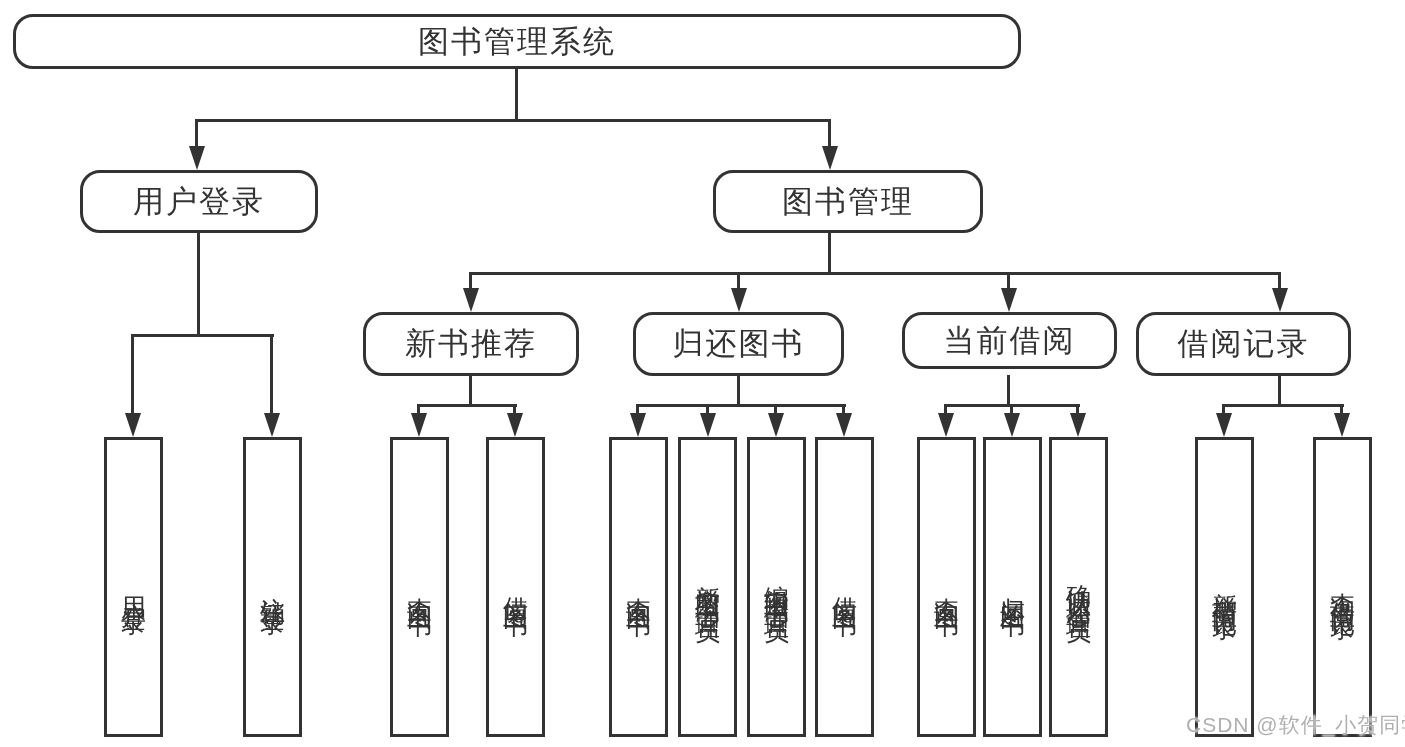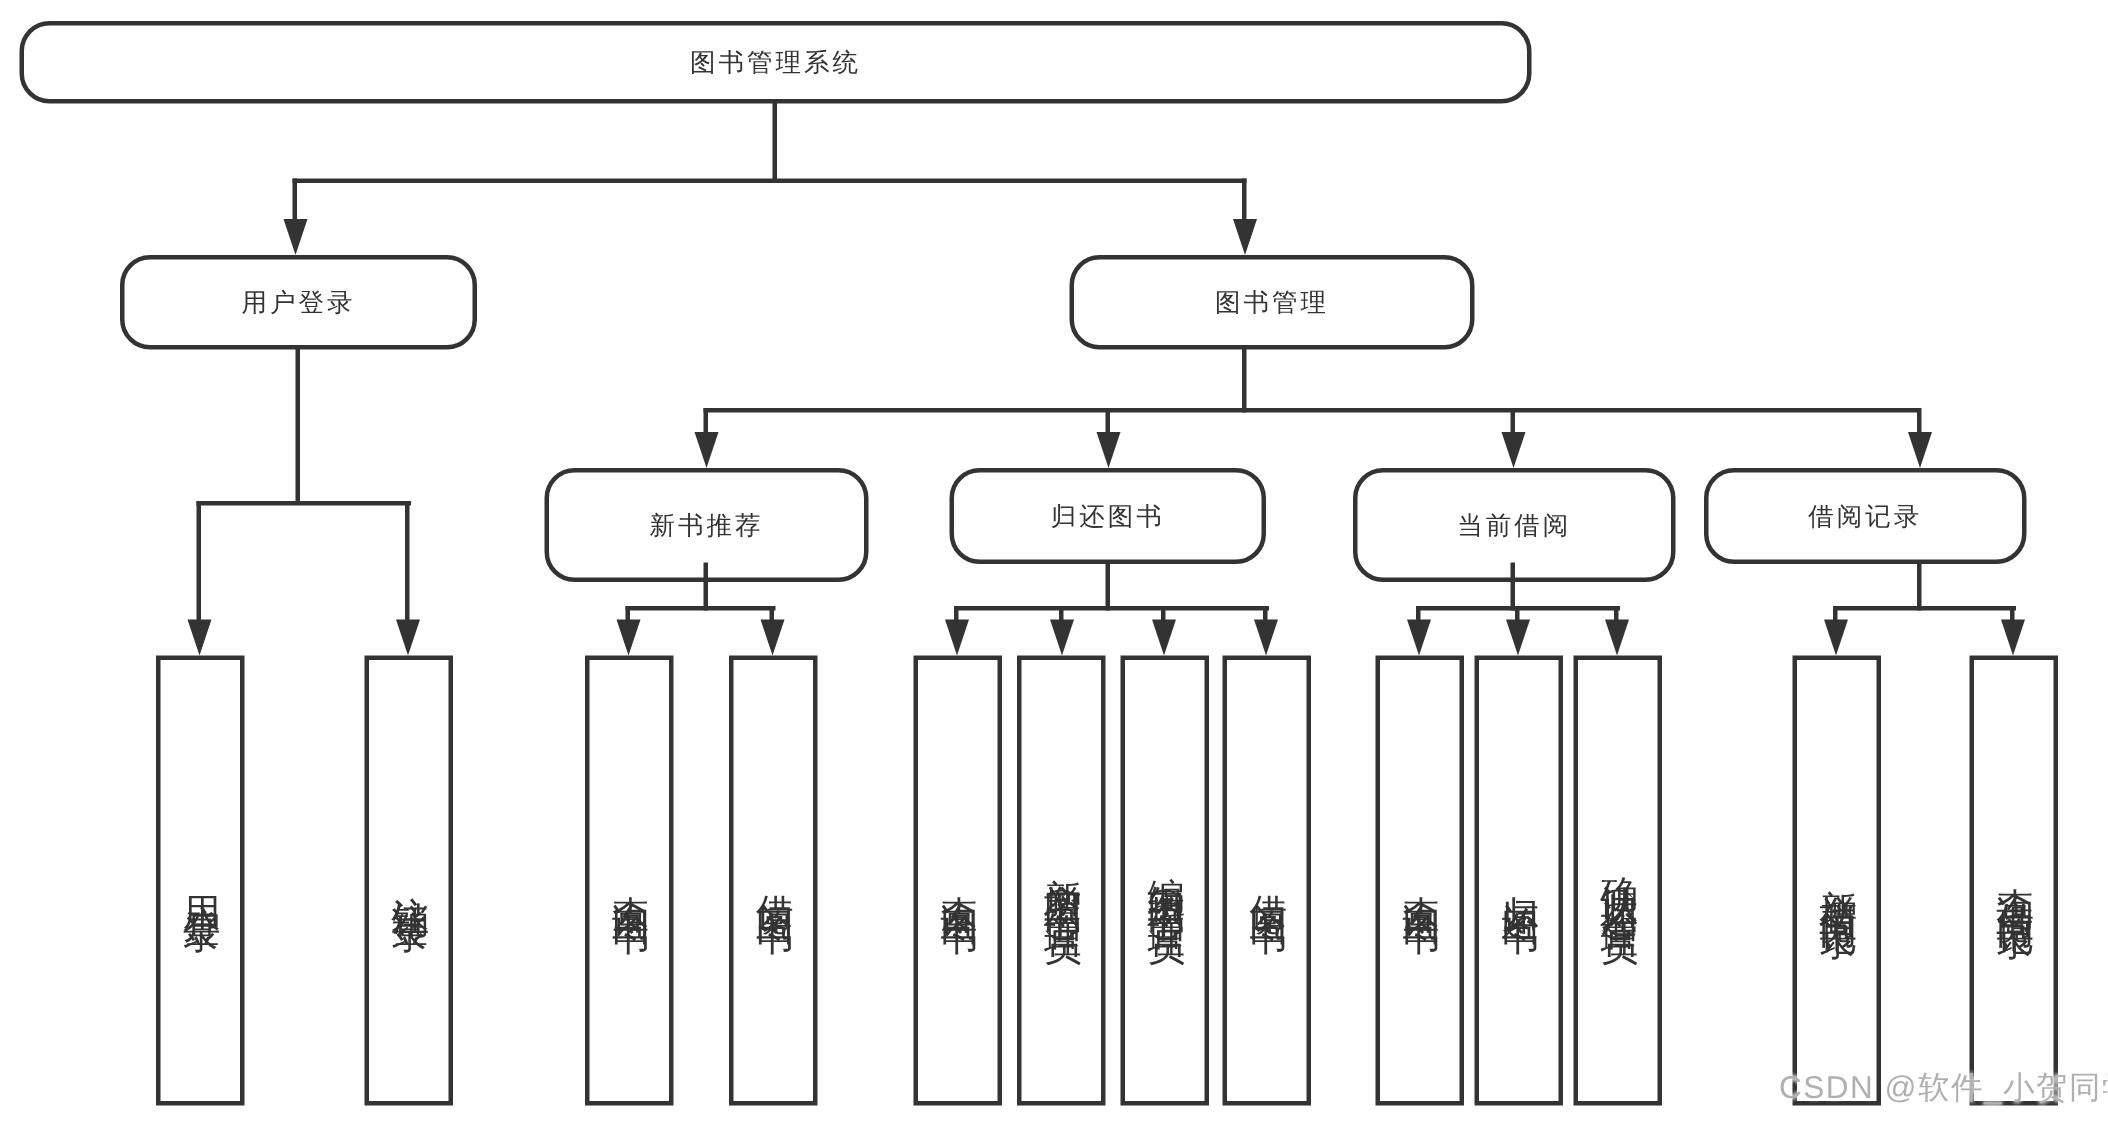--- a/index.html
+++ b/index.html
@@ -5,21 +5,21 @@
   html,body { margin:0; padding:0; background:#ffffff; }
   .canvas {
     position:relative; width:1405px; height:747px; background:#ffffff;
     font-family:"Liberation Sans","DejaVu Sans",sans-serif; overflow:hidden;
   }
   .node {
     position:absolute; box-sizing:border-box;
     border:3px solid #333333; background:#ffffff; color:#333333;
     display:flex; align-items:center; justify-content:center;
   }
-  .hnode { font-size:17px; letter-spacing:2px;border-radius:20px; }
+  .hnode { font-size:31px; letter-spacing:2px;border-radius:20px; }
   .vnode .vtext {
     writing-mode:vertical-rl; text-orientation:mixed;
     font-size:25px; letter-spacing:5px; line-height:1;
   }
   .vline { position:absolute; width:3px; background:#333333; }
   .hline { position:absolute; height:3px; background:#333333; }
   .arrowhead {
     position:absolute; width:0; height:0;
     border-left:8px solid transparent; border-right:8px solid transparent;
     border-top:24px solid #333333;
@@ -64,27 +64,27 @@
   <div class="hline" style="left:469px;top:272px;width:811px"></div>
   <div class="vline" style="left:469px;top:272px;height:20px"></div>
   <div class="arrowhead" style="left:463px;top:288px"></div>
   <div class="vline" style="left:737px;top:272px;height:20px"></div>
   <div class="arrowhead" style="left:731px;top:288px"></div>
   <div class="vline" style="left:1007px;top:272px;height:20px"></div>
   <div class="arrowhead" style="left:1001px;top:288px"></div>
   <div class="vline" style="left:1278px;top:272px;height:20px"></div>
   <div class="arrowhead" style="left:1272px;top:288px"></div>
 
-  <div class="node hnode" style="left:363px;top:312px;width:216px;height:76px">
+  <div class="node hnode" style="left:363px;top:312px;width:216px;height:64px">
     <span>新书推荐</span>
   </div>
   <div class="node hnode" style="left:633px;top:312px;width:211px;height:64px">
     <span>归还图书</span>
   </div>
-  <div class="node hnode" style="left:902px;top:312px;width:215px;height:76px">
+  <div class="node hnode" style="left:902px;top:312px;width:215px;height:57px">
     <span>当前借阅</span>
   </div>
   <div class="node hnode" style="left:1136px;top:312px;width:215px;height:64px">
     <span>借阅记录</span>
   </div>
 
   <div class="vline" style="left:469px;top:375px;height:32px"></div>
   <div class="hline" style="left:417px;top:404px;width:100px"></div>
   <div class="vline" style="left:417px;top:404px;height:14px"></div>
   <div class="arrowhead" style="left:411px;top:413px"></div>

